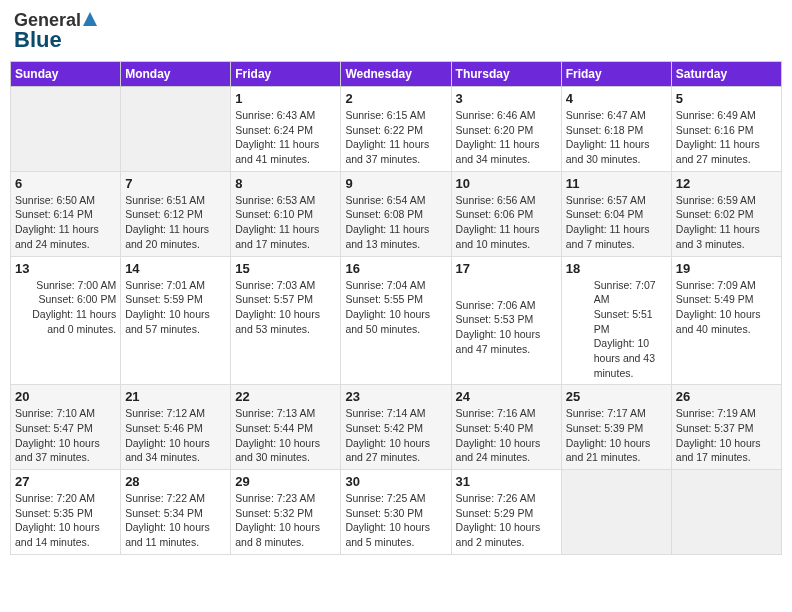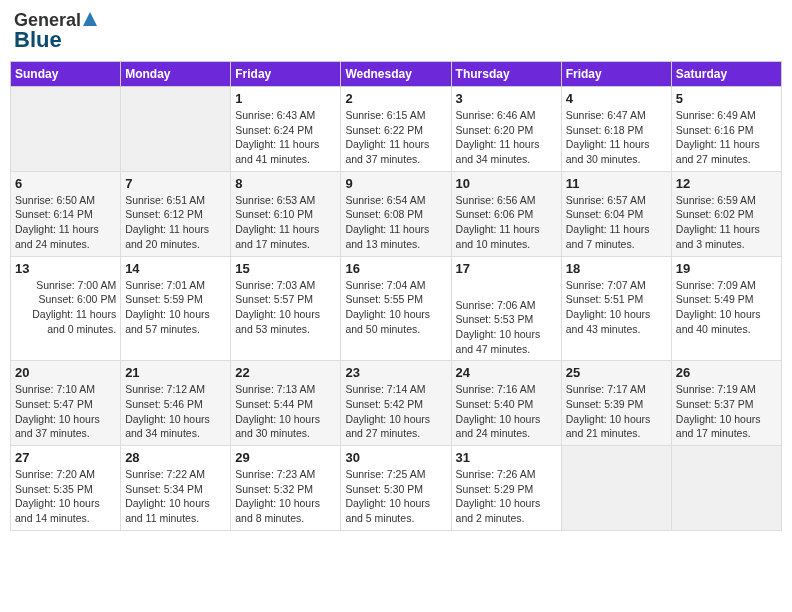--- a/index.html
+++ b/index.html
@@ -212,21 +212,21 @@
 Daylight: 10 hours and 50 minutes.</div>
         </td>
         <td>
           <span class="day-number">17</span>
           <div class="day-info" style="white-space: pre-line; margin-top: 22px;">Sunrise: 7:06 AM
 Sunset: 5:53 PM
 Daylight: 10 hours and 47 minutes.</div>
         </td>
         <td>
           <span class="day-number">18</span>
-          <div class="day-info" style="white-space: pre-line;">Sunrise: 7:07 AM
+          <div class="day-info" style="white-space: pre-line; margin-left: 28px;">Sunrise: 7:07 AM
 Sunset: 5:51 PM
 Daylight: 10 hours and 43 minutes.</div>
         </td>
         <td>
           <span class="day-number">19</span>
           <div class="day-info" style="white-space: pre-line;">Sunrise: 7:09 AM
 Sunset: 5:49 PM
 Daylight: 10 hours and 40 minutes.</div>
         </td>
       </tr>

